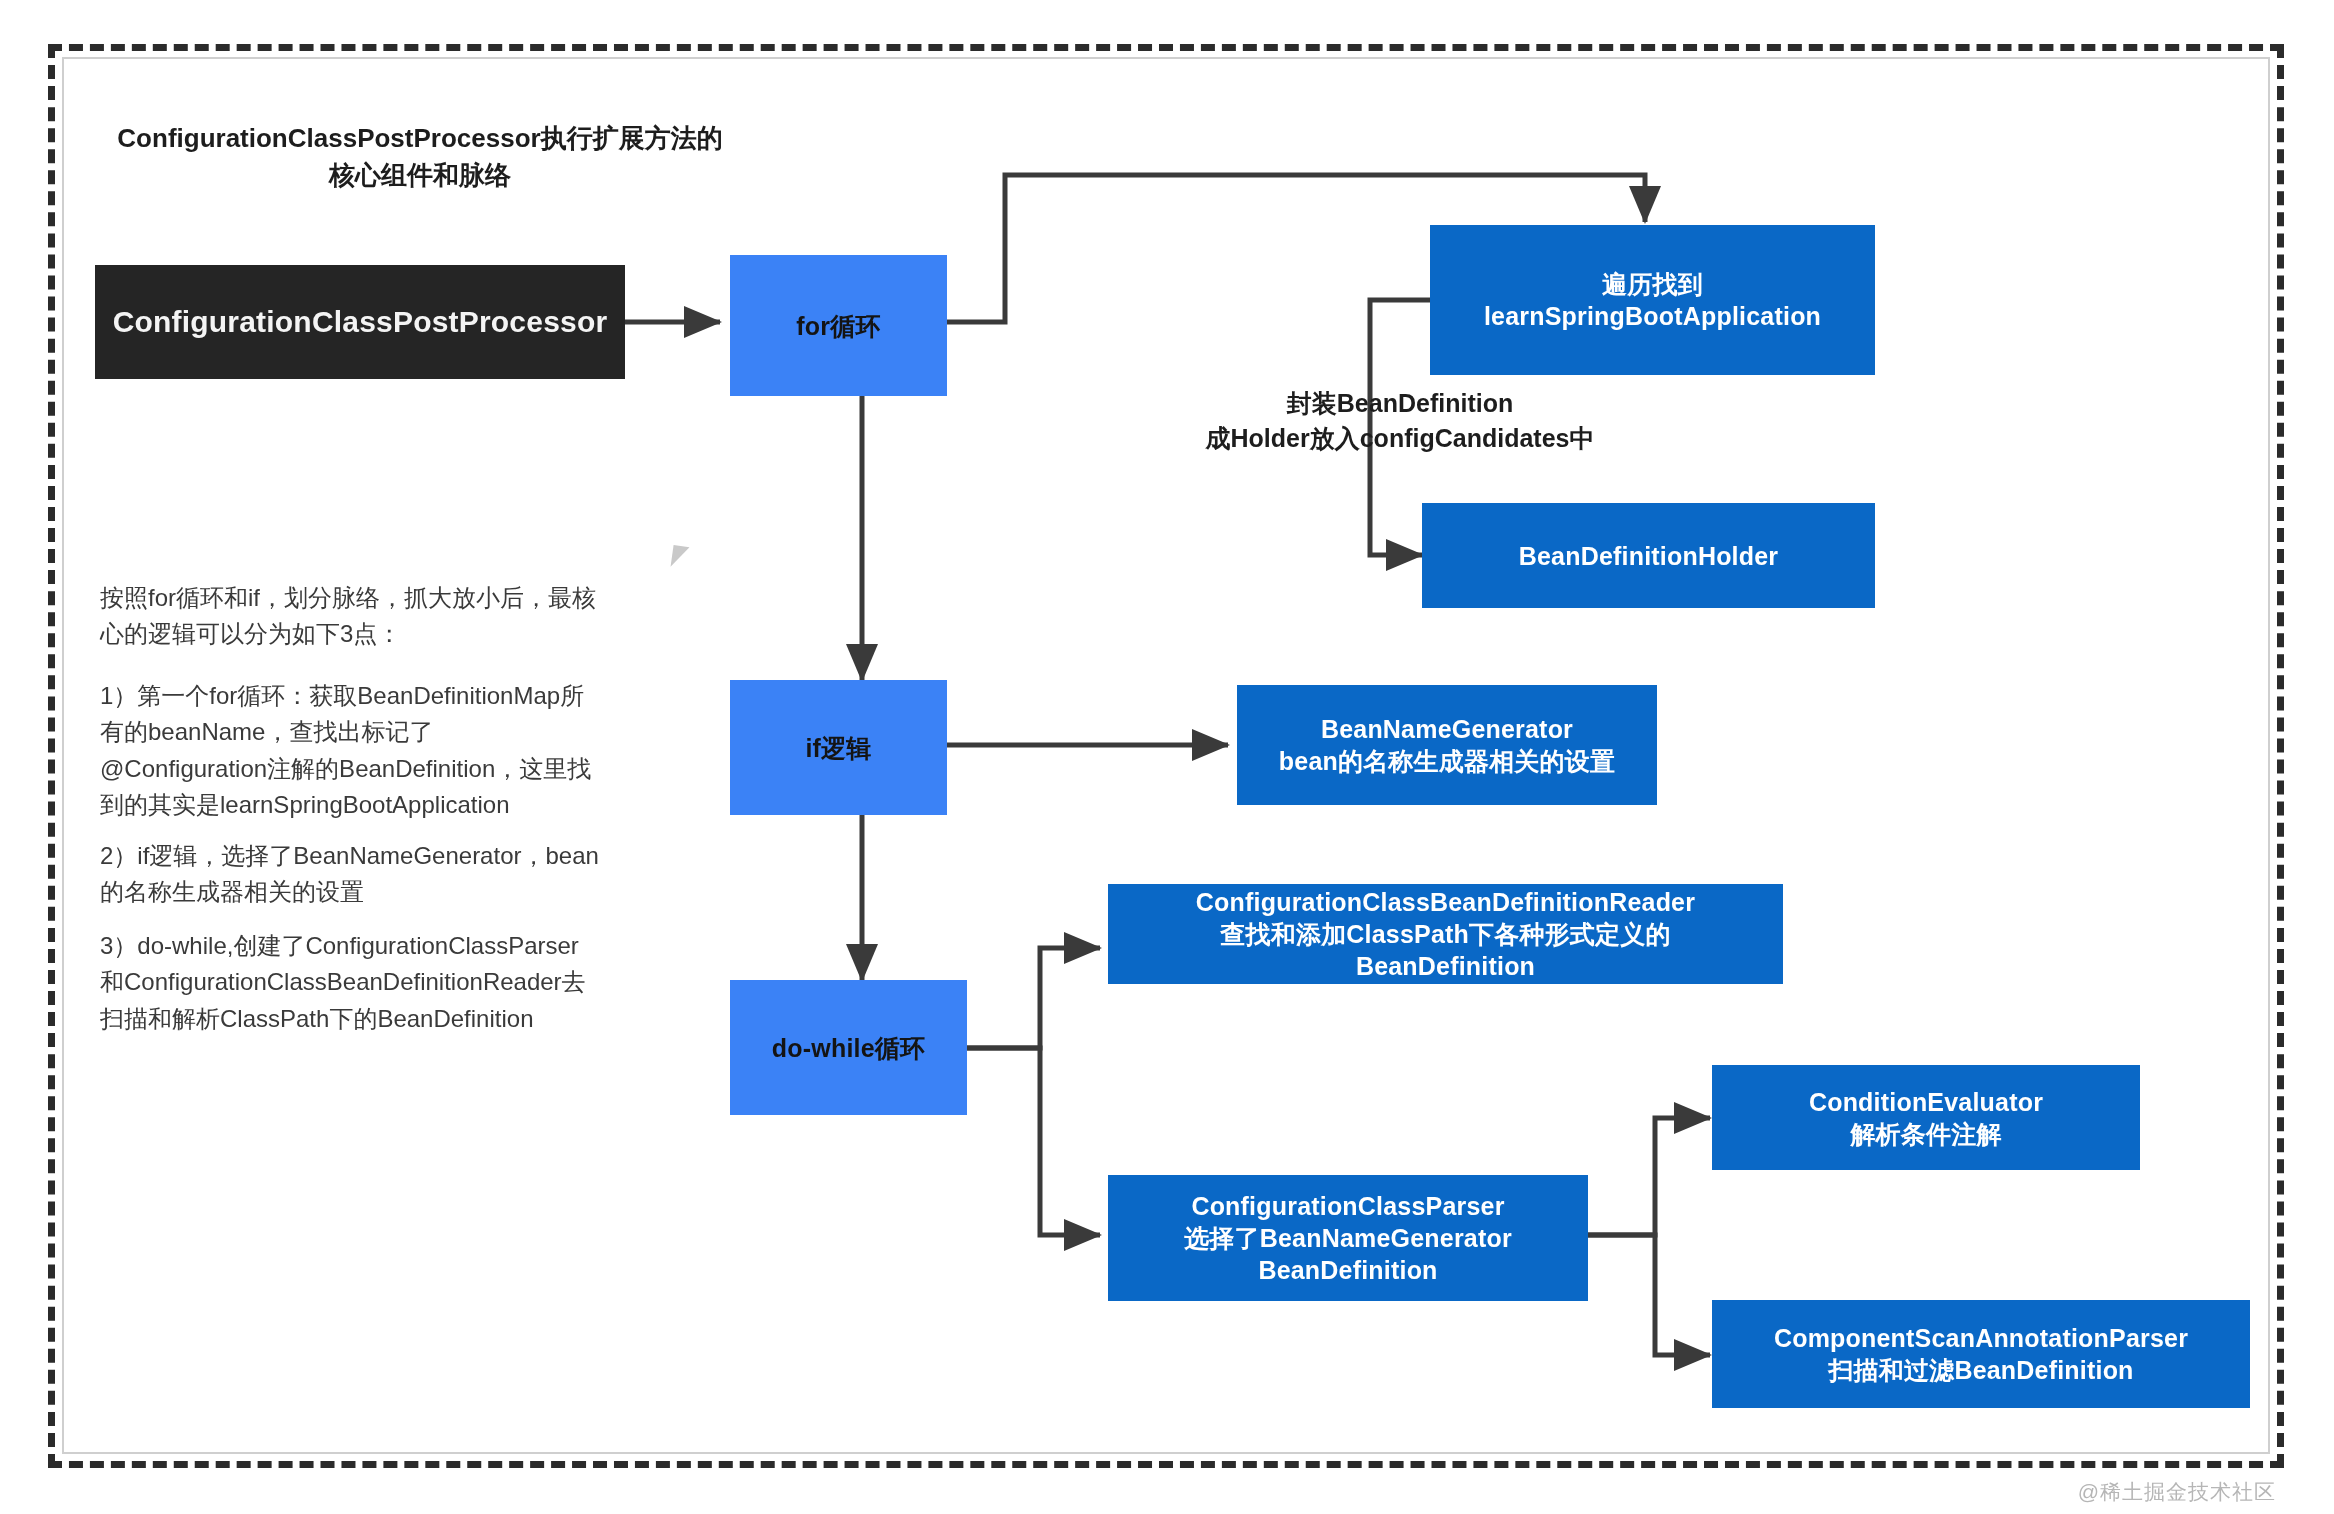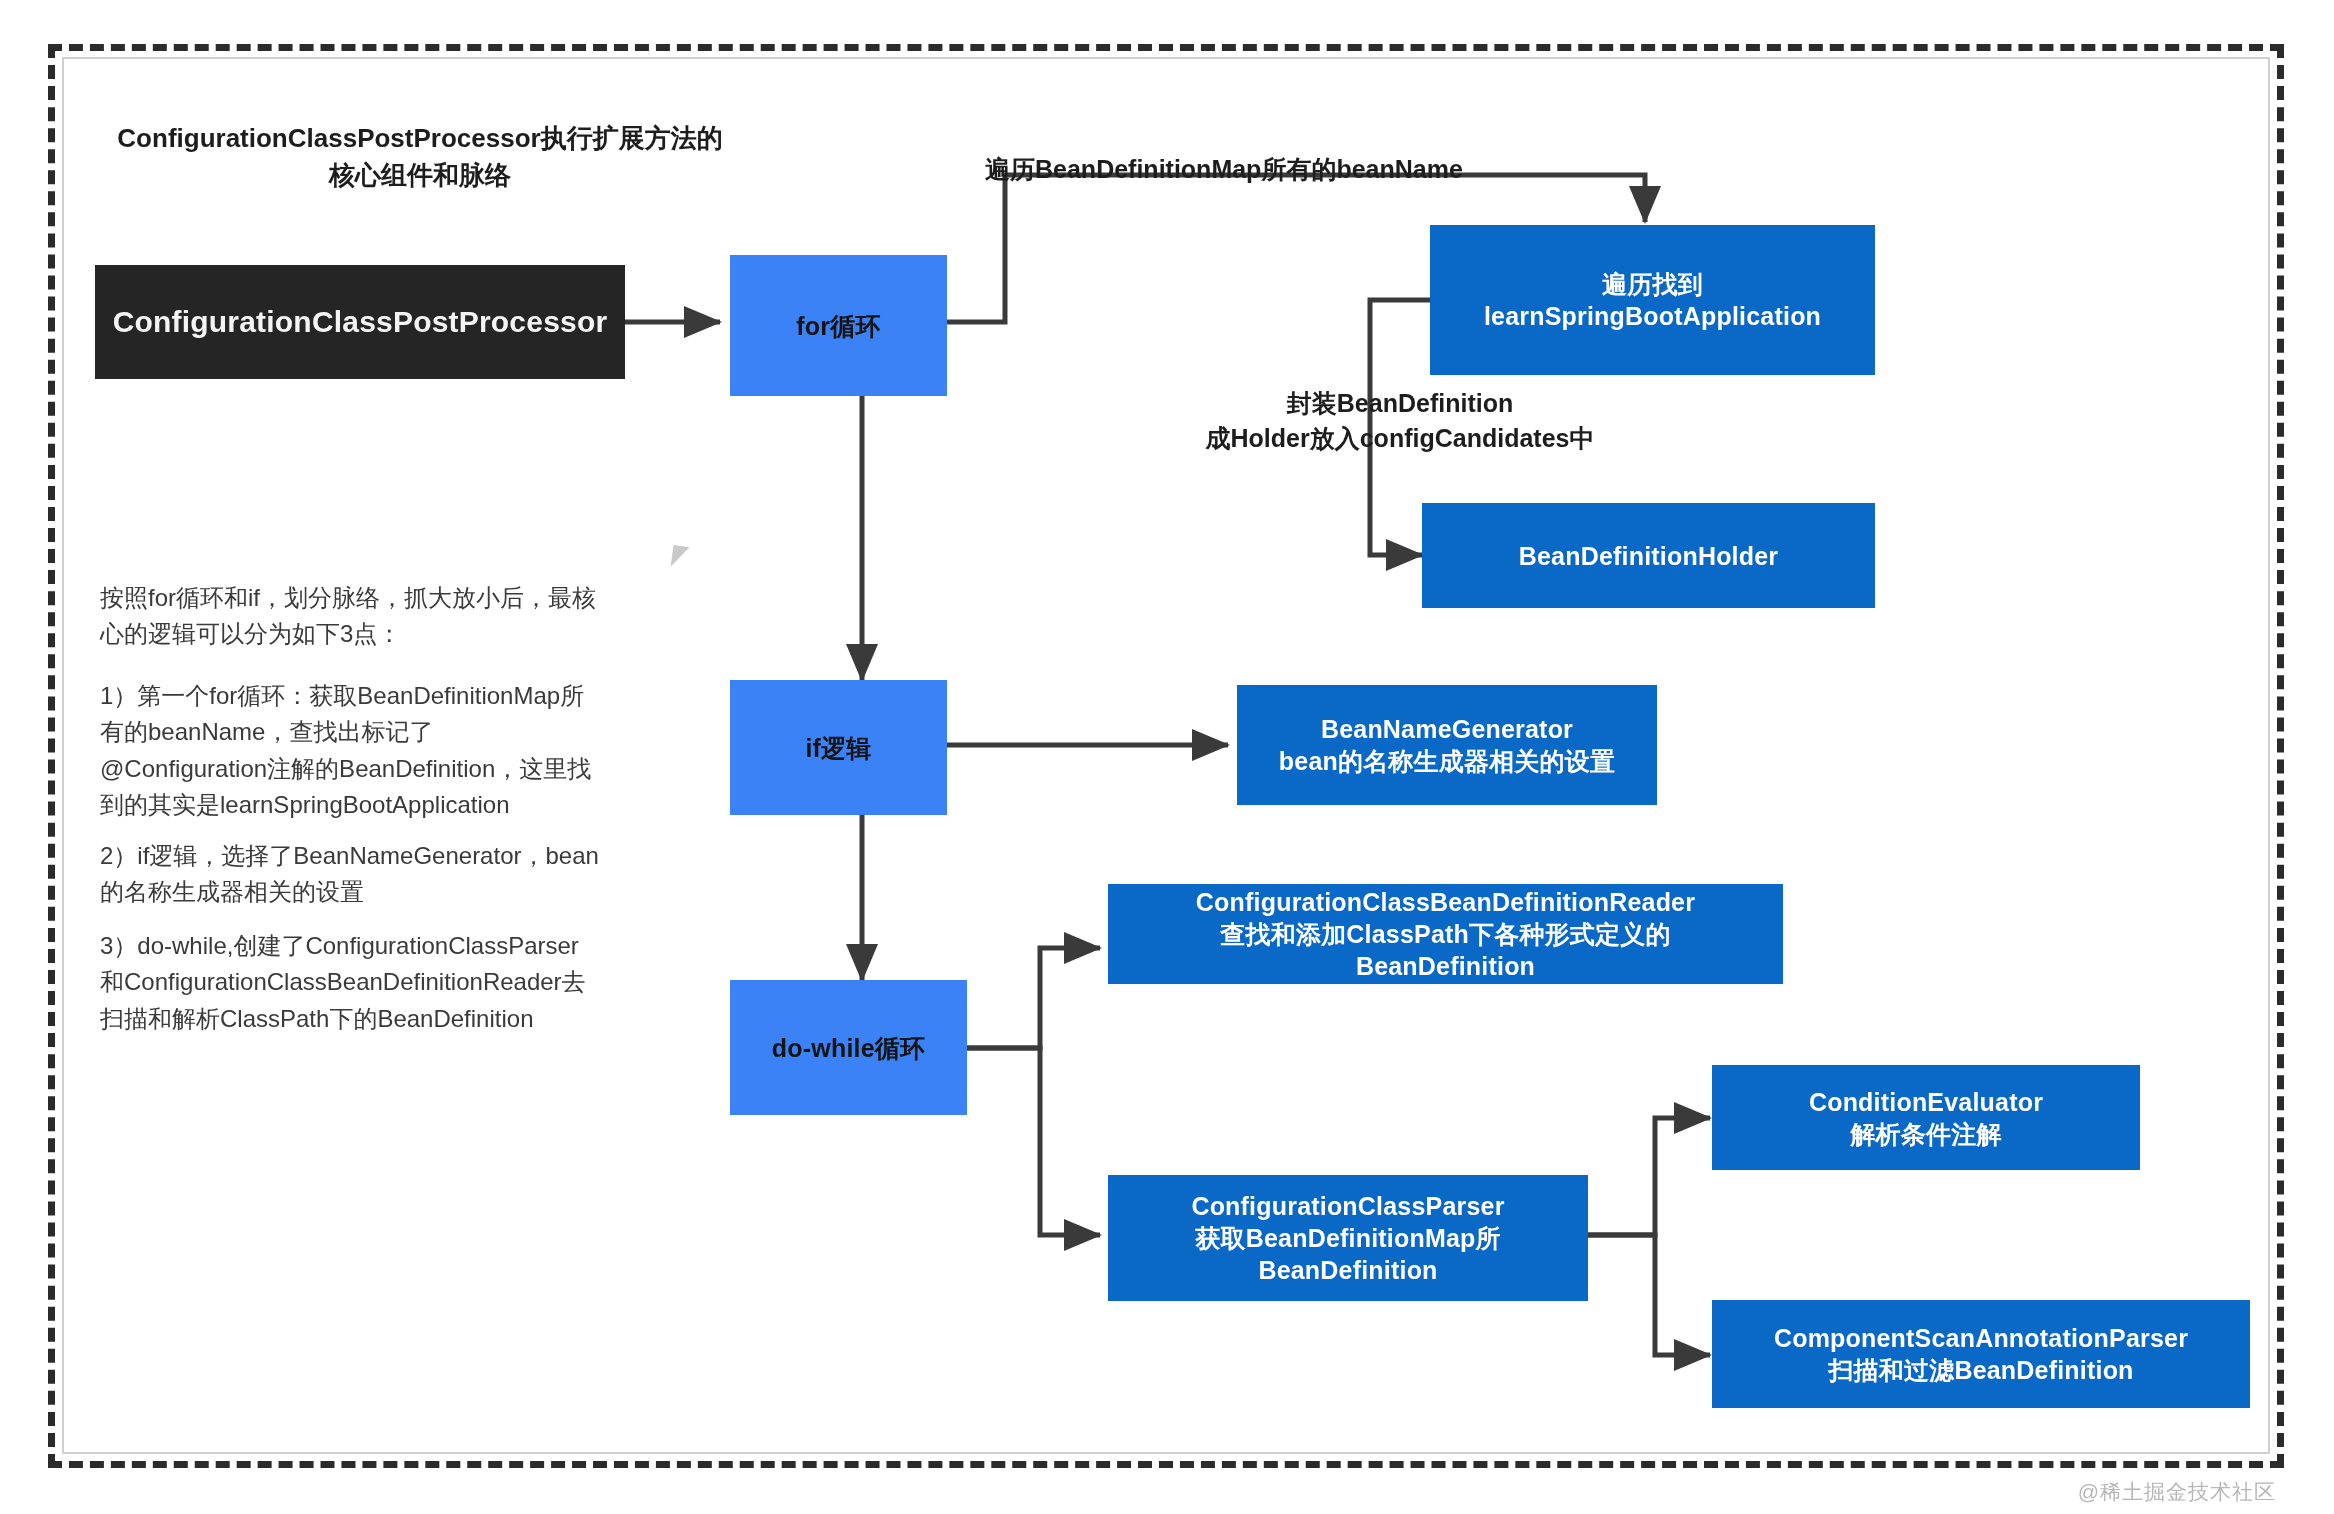--- a/index.html
+++ b/index.html
@@ -173,21 +173,20 @@
 
   <div class="note" style="left:100px; top:838px; width:600px;">2）if逻辑，选择了BeanNameGenerator，bean
 的名称生成器相关的设置</div>
 
   <div class="note" style="left:100px; top:928px; width:600px;">3）do-while,创建了ConfigurationClassParser
 和ConfigurationClassBeanDefinitionReader去
 扫描和解析ClassPath下的BeanDefinition</div>
 
   <div class="cursor" style="left:672px; top:546px;"></div>
 
-  <div class="edge-label" style="left:985px; top:152px; width:540px;">遍历BeanDefinitionMap所有的beanName</div>
 
   <div class="edge-label centered" style="left:1160px; top:386px; width:480px;">封装BeanDefinition
 成Holder放入configCandidates中</div>
 
   <div class="node black" style="left:95px; top:265px; width:530px; height:114px;">ConfigurationClassPostProcessor</div>
 
   <div class="node green" style="left:730px; top:255px; width:217px; height:141px;">for循环</div>
 
   <div class="node green" style="left:730px; top:680px; width:217px; height:135px;">if逻辑</div>
 
@@ -199,21 +198,21 @@
   <div class="node blue" style="left:1422px; top:503px; width:453px; height:105px;">BeanDefinitionHolder</div>
 
   <div class="node blue" style="left:1237px; top:685px; width:420px; height:120px;">BeanNameGenerator
 bean的名称生成器相关的设置</div>
 
   <div class="node blue" style="left:1108px; top:884px; width:675px; height:100px;">ConfigurationClassBeanDefinitionReader
 查找和添加ClassPath下各种形式定义的
 BeanDefinition</div>
 
   <div class="node blue" style="left:1108px; top:1175px; width:480px; height:126px;">ConfigurationClassParser
-获取BeanDefinitionMap所
+选择了BeanNameGenerator
 BeanDefinition</div>
 
   <div class="node blue" style="left:1712px; top:1065px; width:428px; height:105px;">ConditionEvaluator
 解析条件注解</div>
 
   <div class="node blue" style="left:1712px; top:1300px; width:538px; height:108px;">ComponentScanAnnotationParser
 扫描和过滤BeanDefinition</div>
 
   <div class="watermark">@稀土掘金技术社区</div>
 

